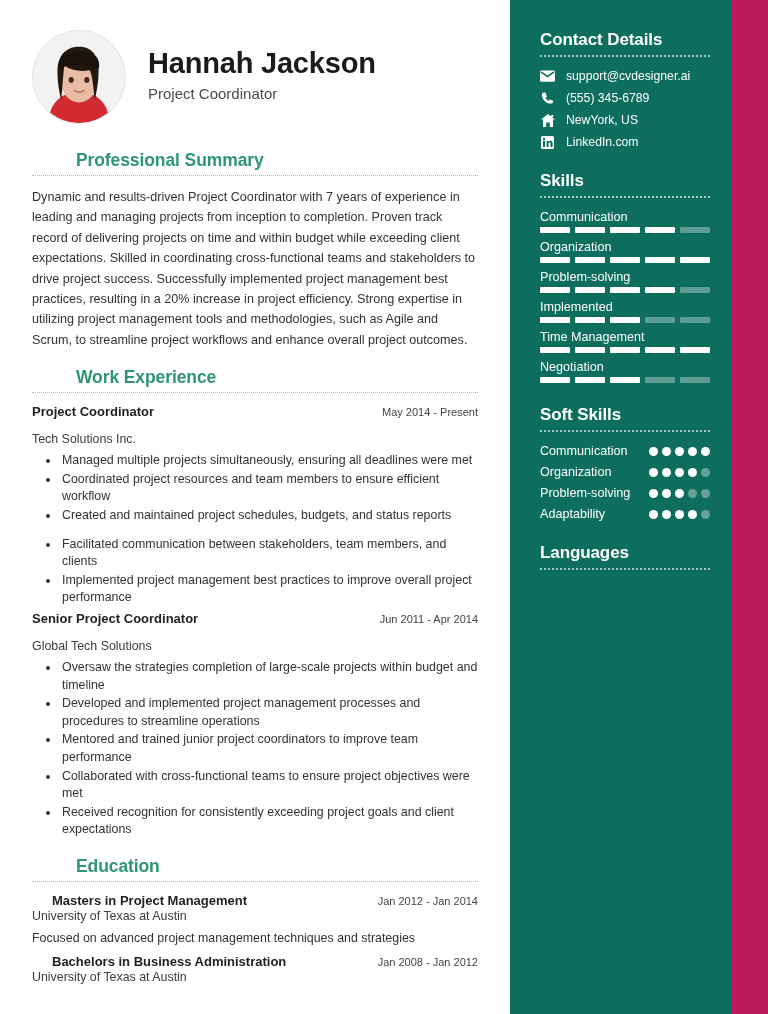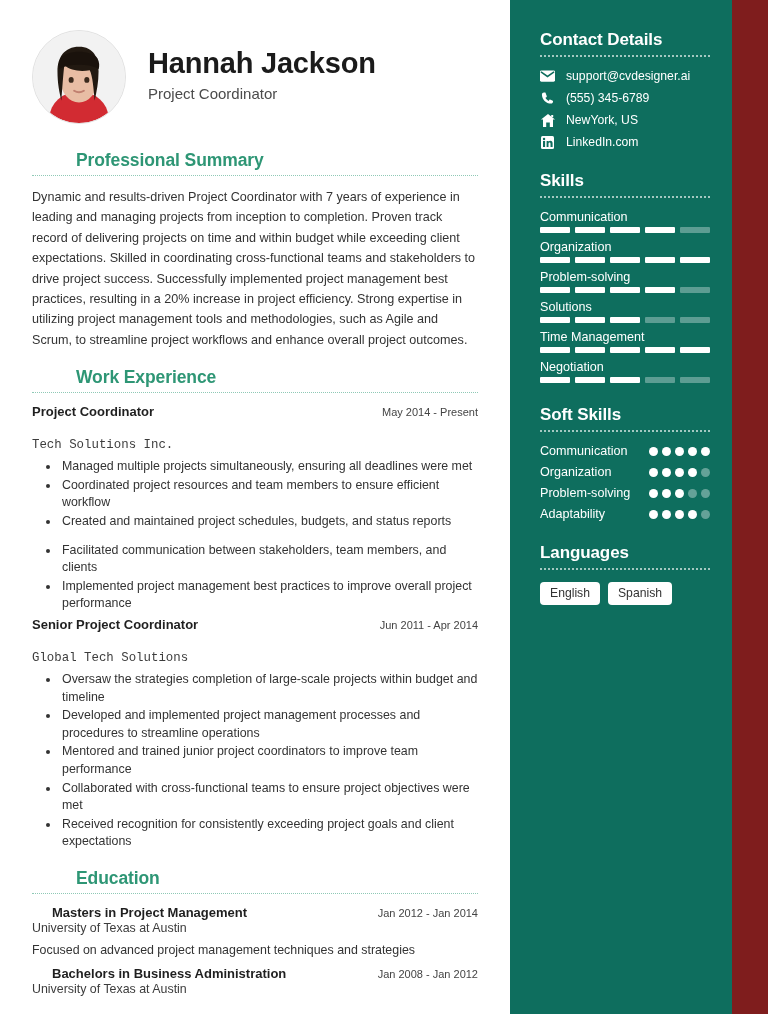--- a/index.html
+++ b/index.html
@@ -2,21 +2,21 @@
 <html><head>
 <meta charset="utf-8">
 <style>
   * { box-sizing: border-box; margin: 0; padding: 0; }
   html, body {
     width: 768px; height: 1014px;
     background: #ffffff;
     font-family: "Liberation Sans", sans-serif;
     overflow: hidden;
   }
-  .page { position: relative; width: 768px; height: 1014px; display: flex; background:#7f1d1d;align-items:center; }
+  .page { position: relative; width: 768px; height: 1014px; display: flex; background:#be185d;align-items:center; }
 
   
   .main-col {
     width: 510px;
     height: 1014px;
     padding: 30px 32px 0 32px;
     background: #ffffff;
   }
   .header { display: flex; align-items: center; gap: 22px; margin-bottom: 26px; }
   .avatar {
@@ -47,21 +47,21 @@
   .summary {
     font-size: 12.6px; color: #333333; line-height: 1.62; text-align: left;
   }
 
   .job { margin-bottom: 4px; }
   .job-row {
     display: flex; justify-content: space-between; align-items: baseline;
   }
   .job-title { font-size: 13px; font-weight: bold; color: #1f1f1f; }
   .job-date { font-size: 11px; color: #444; white-space: nowrap; }
-  .job-org { font-size: 12.4px; color: #3c3c3c; margin-top: 19px; font-family: Liberation Mono, monospace; }
+  .job-org { font-size: 12.4px; color: #3c3c3c; margin-top: 13px; }
   ul.bullets { margin: 6px 0 0 0; padding-left: 28px; }
   ul.bullets li {
     font-size: 12.4px; color: #333333; line-height: 1.42;
     margin-bottom: 1px; padding-left: 2px;
   }
   ul.bullets li.gap-before { margin-top: 11px; }
 
   .edu { margin-bottom: 9px; }
   .edu-row { display: flex; justify-content: space-between; align-items: baseline; margin-left: 20px; }
   .edu-deg { font-size: 13px; font-weight: bold; color: #1f1f1f; }
@@ -288,21 +288,21 @@
             <div class="skill-name">Problem-solving</div>
             <div class="skill-bar">
               <span class="seg"></span>
               <span class="seg"></span>
               <span class="seg"></span>
               <span class="seg"></span>
               <span class="seg off"></span>
             </div>
           </div>
           <div class="skill">
-            <div class="skill-name">Solutions</div>
+            <div class="skill-name">Implemented</div>
             <div class="skill-bar">
               <span class="seg"></span>
               <span class="seg"></span>
               <span class="seg"></span>
               <span class="seg off"></span>
               <span class="seg off"></span>
             </div>
           </div>
           <div class="skill">
             <div class="skill-name">Time Management</div>
@@ -370,20 +370,16 @@
               <span class="dot"></span>
               <span class="dot off"></span>
             </span>
           </div>
         </div>
     </div>
 
     <div class="side-section">
       <div class="side-title">Languages</div>
       <div class="side-rule"></div>
-      <div class="lang-list" id="lang-list">
-          <span class="lang-chip">English</span>
-          <span class="lang-chip">Spanish</span>
-        </div>
     </div>
 
   </div>
 </div>
 
 </body></html>

